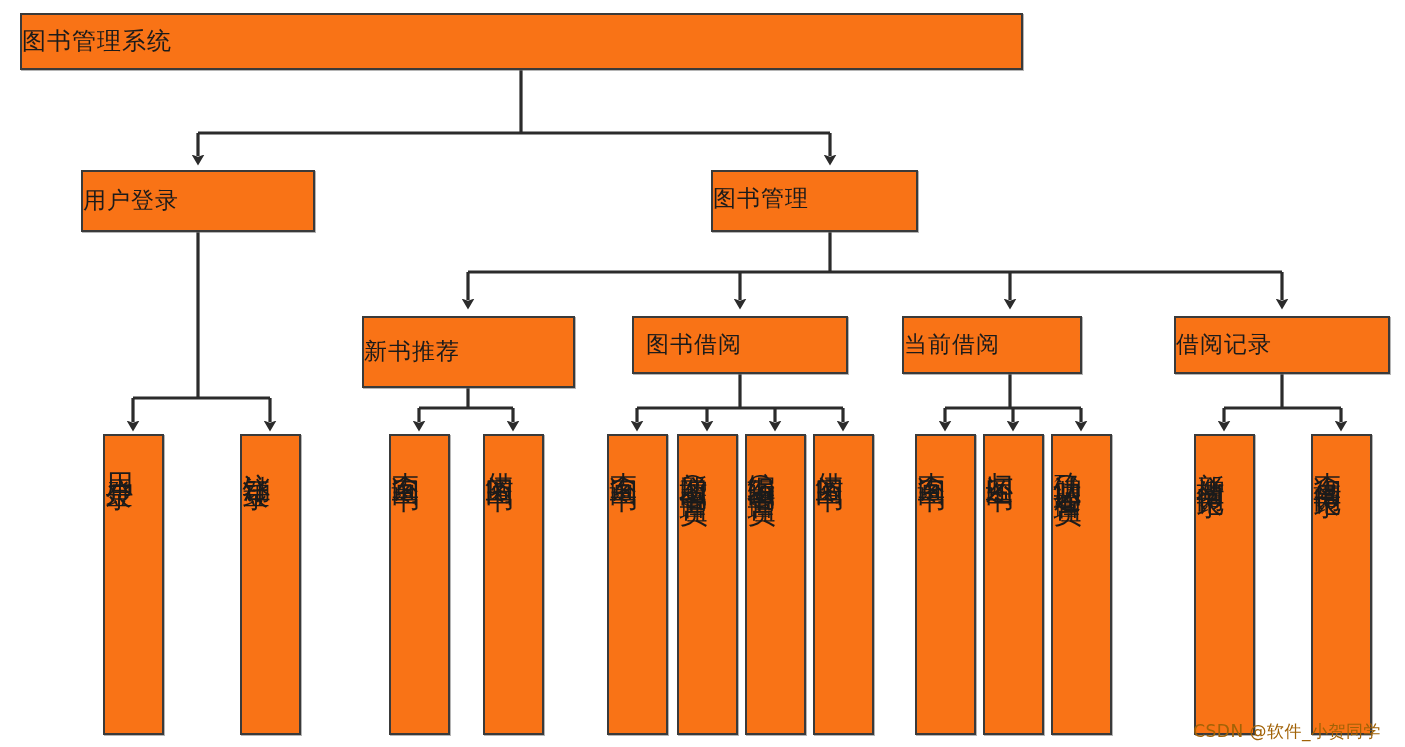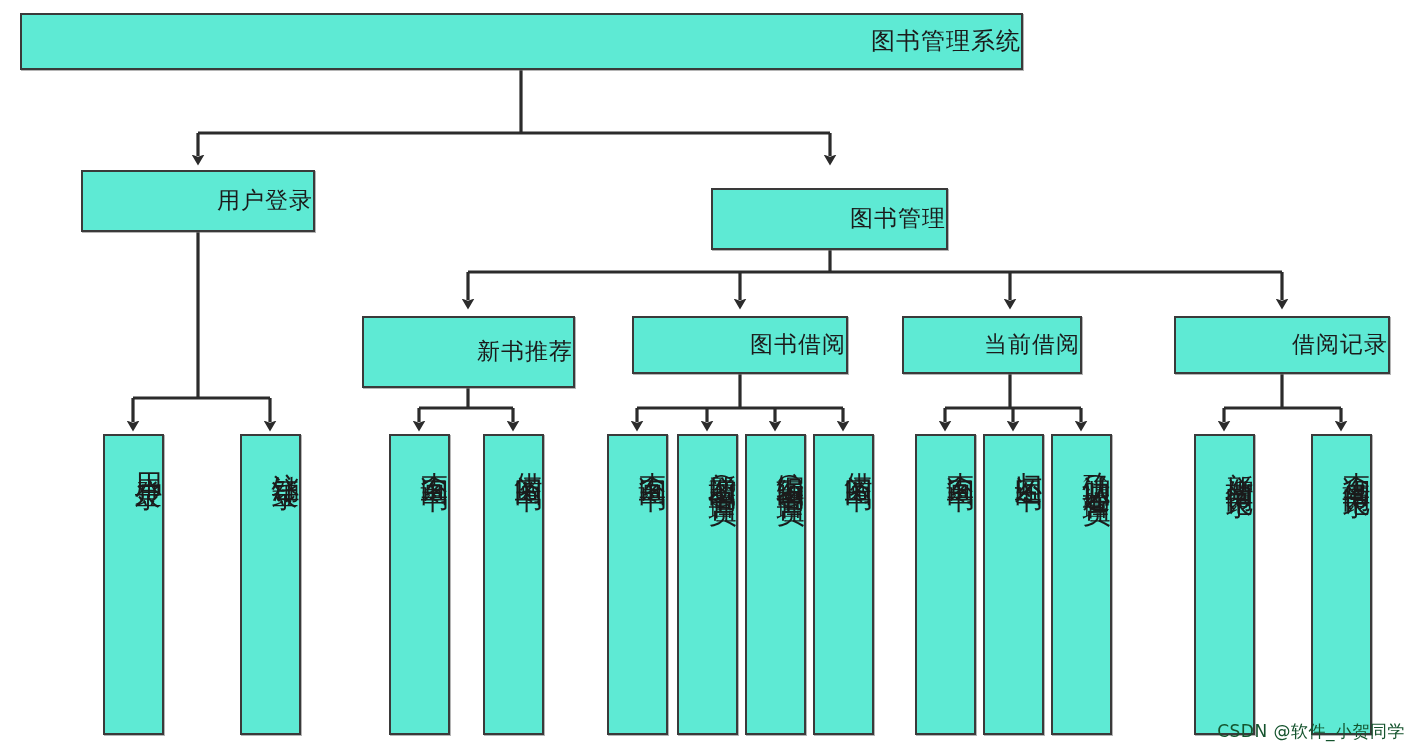--- a/index.html
+++ b/index.html
@@ -8,24 +8,24 @@
     background:#ffffff;
     font-family:"DejaVu Sans","Liberation Sans",sans-serif;
     overflow:hidden;
   }
   #stage{position:relative;width:1405px;height:747px;}
   svg#wires{position:absolute;left:0;top:0;width:1405px;height:747px;}
   .node{
     position:absolute;
     box-sizing:border-box;
     border:2px solid #3a3a3a;
-    background:#5eead4;
+    background:#f97316;
     display:flex;
     align-items:center;
-    justify-content:flex-end;
+    justify-content:flex-start;
     color:#1b1b1b;
     box-shadow:1px 1px 0 rgba(120,120,120,.55);
   }
   .node .lbl{
     display:block;
     text-align:center;
     line-height:1.18;
     white-space:nowrap;
   }
   
@@ -35,23 +35,23 @@
   .node.v{align-items:flex-start;padding-top:14px;}
   .node.v .lbl{
     writing-mode:vertical-rl;
     text-orientation:upright;
     font-size:28px;
     letter-spacing:4px;
     line-height:1;
   }
   #watermark{
     position:absolute;
-    right:0;bottom:4px;
+    right:24px;bottom:4px;
     font-size:17px;
-    color:#14532d;
+    color:#a16207;
     letter-spacing:.5px;
     user-select:none;
     white-space:nowrap;
   }
 </style>
 </head>
 <body>
 
 <div id="stage">
 
@@ -105,34 +105,34 @@
     </g>
   </svg>
 
   <div class="node h root" style="left:20px;top:13px;width:1003px;height:57px;">
     <span class="lbl">图书管理系统</span>
   </div>
 
   <div class="node h" style="left:81px;top:170px;width:234px;height:62px;">
     <span class="lbl">用户登录</span>
   </div>
-  <div class="node h" style="left:711px;top:188px;width:237px;height:62px;">
+  <div class="node h" style="left:711px;top:170px;width:207px;height:62px;font-family:Liberation Mono, monospace;">
     <span class="lbl">图书管理</span>
   </div>
 
   <div class="node h" style="left:362px;top:316px;width:213px;height:72px;">
     <span class="lbl">新书推荐</span>
   </div>
-  <div class="node h" style="left:632px;top:316px;width:216px;height:58px;">
+  <div class="node h" style="left:632px;top:316px;width:216px;height:58px;padding-left:12px;">
     <span class="lbl">图书借阅</span>
   </div>
   <div class="node h" style="left:902px;top:316px;width:180px;height:58px;">
     <span class="lbl">当前借阅</span>
   </div>
-  <div class="node h" style="left:1174px;top:316px;width:216px;height:58px;padding-left:12px;">
+  <div class="node h" style="left:1174px;top:316px;width:216px;height:58px;">
     <span class="lbl">借阅记录</span>
   </div>
 
   <div class="node v" style="left:103px;top:434px;width:61px;height:301px;">
     <span class="lbl">用户登录</span>
   </div>
   <div class="node v" style="left:240px;top:434px;width:61px;height:301px;">
     <span class="lbl">注销登录</span>
   </div>
 

